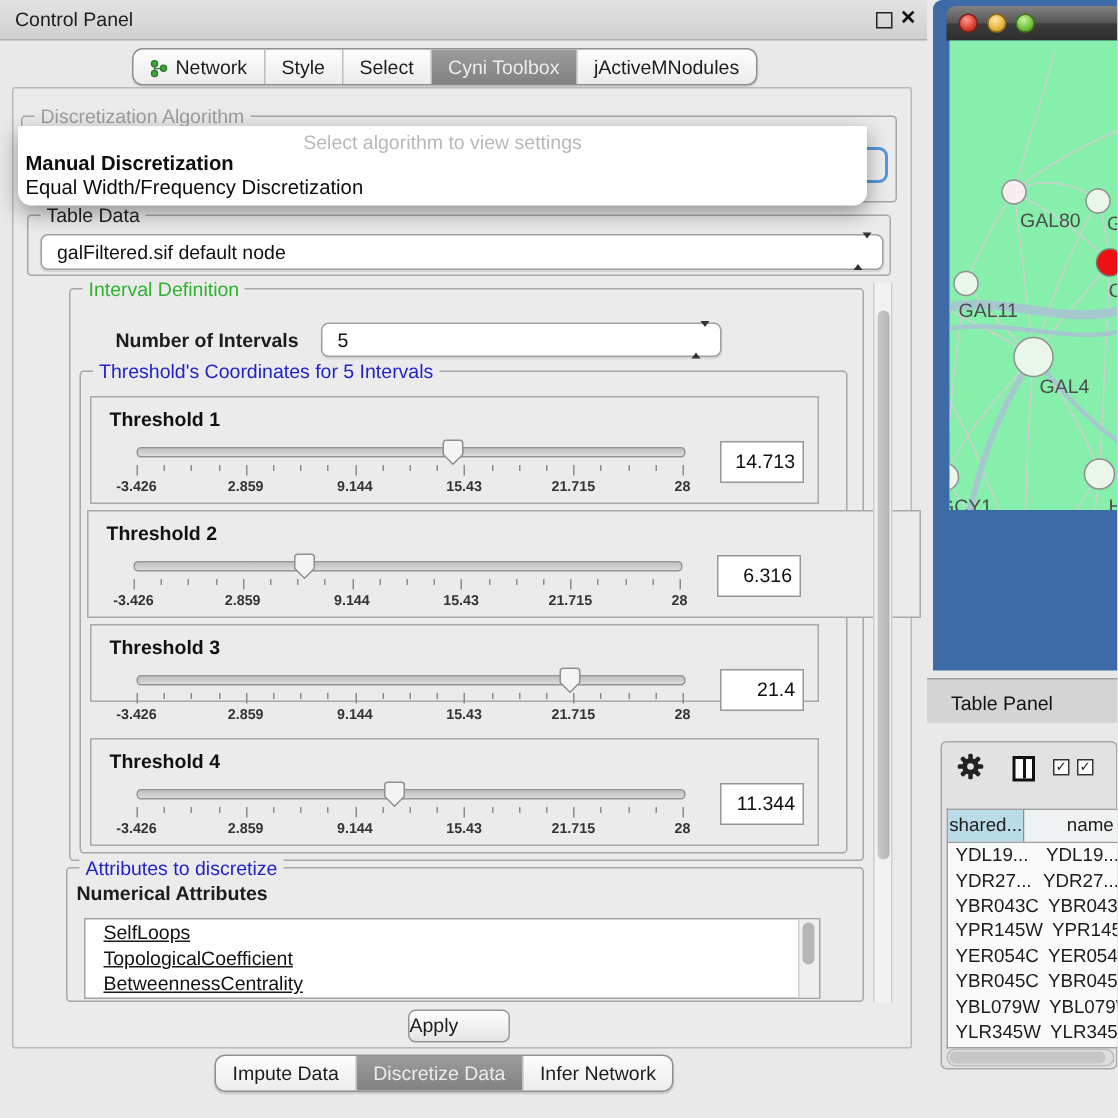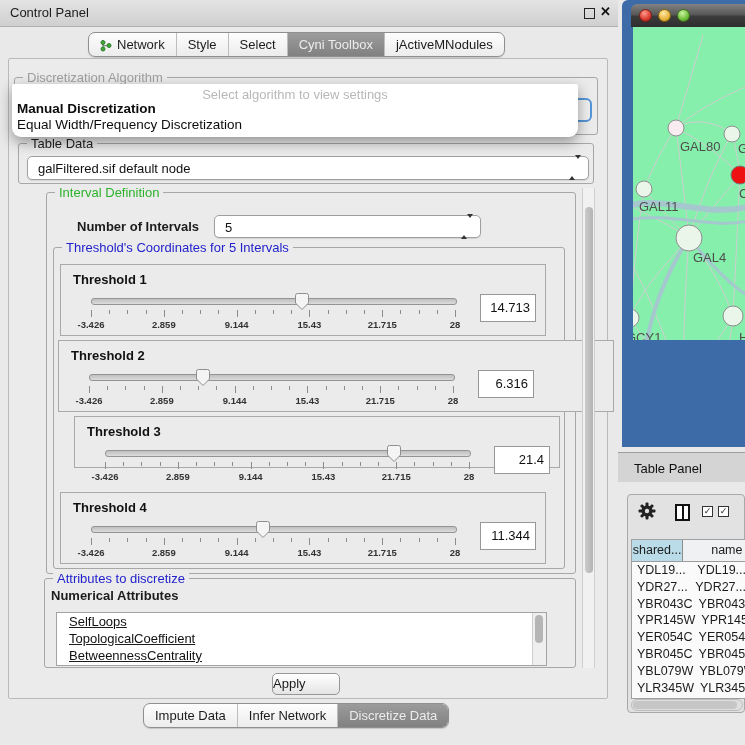--- a/index.html
+++ b/index.html
@@ -259,21 +259,21 @@
             <span style="left: 0%;">-3.426</span>
             <span style="left: 20%;">2.859</span>
             <span style="left: 40%;">9.144</span>
             <span style="left: 60%;">15.43</span>
             <span style="left: 80%;">21.715</span>
             <span style="left: 100%;">28</span>
           </div>
         <div class="valuebox">6.316</div>
       </div>
 
-      <div class="thr-panel" style="position:absolute;left:20px;top:168px;width:486px;height:52px;">
+      <div class="thr-panel" style="position:absolute;left:6px;top:168px;width:486px;height:52px;">
         <span class="thr-label">Threshold 3</span>
         <div class="track">
           <svg class="handle" width="16" height="19" style="left: 79%;">
             <path d="M3.5,1.5 h9 a2,2 0 0 1 2,2 v7.5 L8,17.5 L1.5,11 v-7.5 a2,2 0 0 1 2,-2 z" fill="#f4f4f4" stroke="#8f8f8f"></path>
           </svg>
         </div>
         <div class="ticks">
             <div class="tick major" style="left: 0%;"></div>
             <div class="tick" style="left: 5%;"></div>
             <div class="tick" style="left: 10%;"></div>
@@ -366,25 +366,25 @@
   <div class="abs" id="main-scroll">
     <div id="main-thumb"></div>
   </div>
 
   <div class="abs" id="apply-btn">Apply</div>
 
   <div class="abs segbar" id="bottom-tabs">
     <div class="seg">
       <span>Impute Data</span>
     </div>
+    <div class="seg active">
+      <span>Discretize Data</span>
+    </div>
     <div class="seg">
       <span>Infer Network</span>
-    </div>
-    <div class="seg active">
-      <span>Discretize Data</span>
     </div>
   </div>
 
   <div class="abs" id="net-frame"></div>
   <div class="abs" id="net-titlebar">
     <span class="light" id="light-red"></span>
     <span class="light" id="light-yellow"></span>
     <span class="light" id="light-green"></span>
   </div>
   <div class="abs" id="net-canvas">

